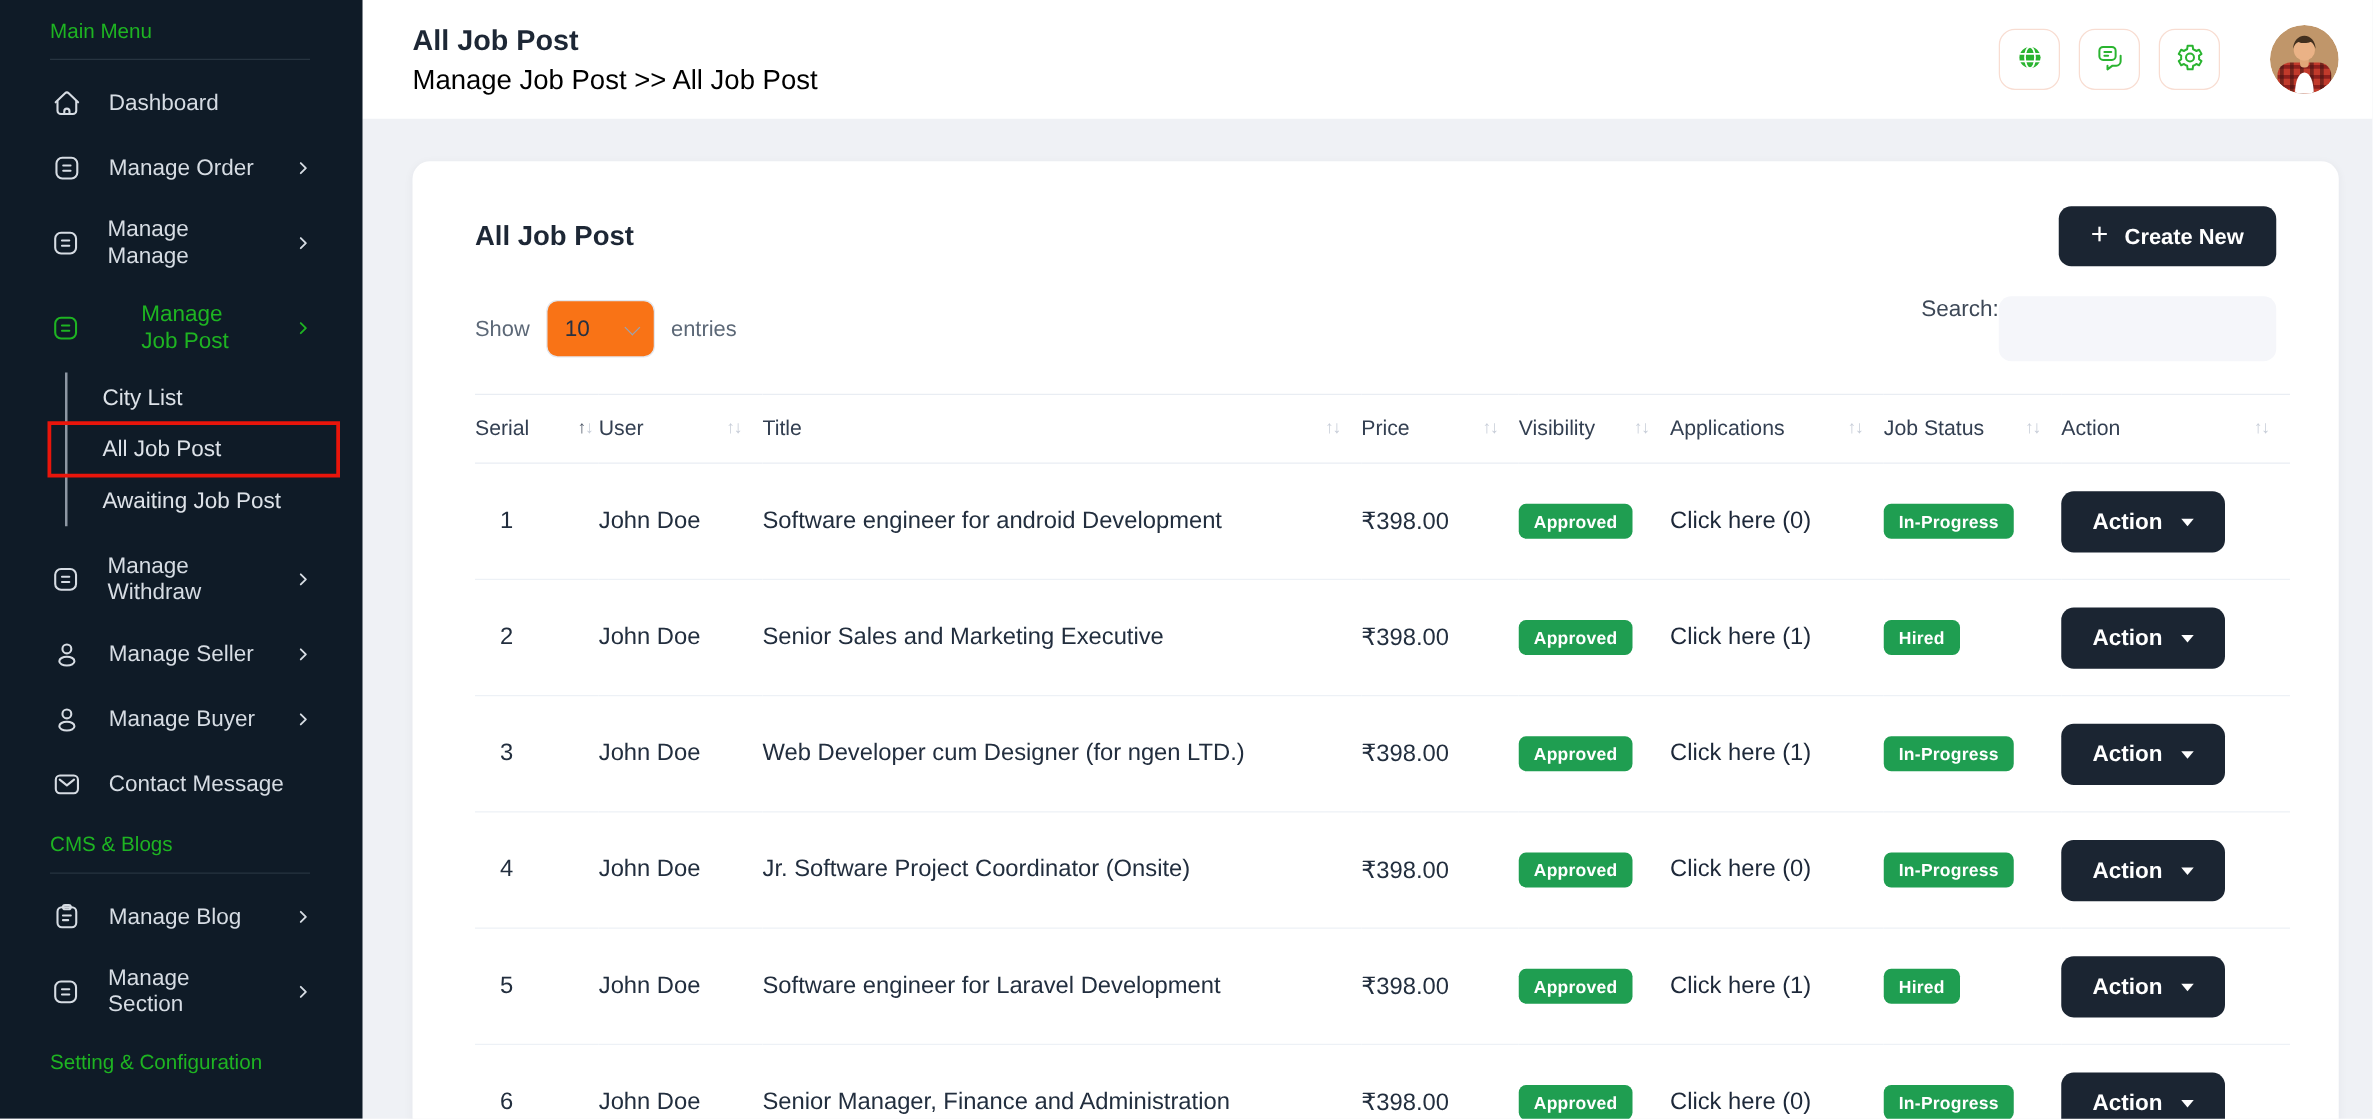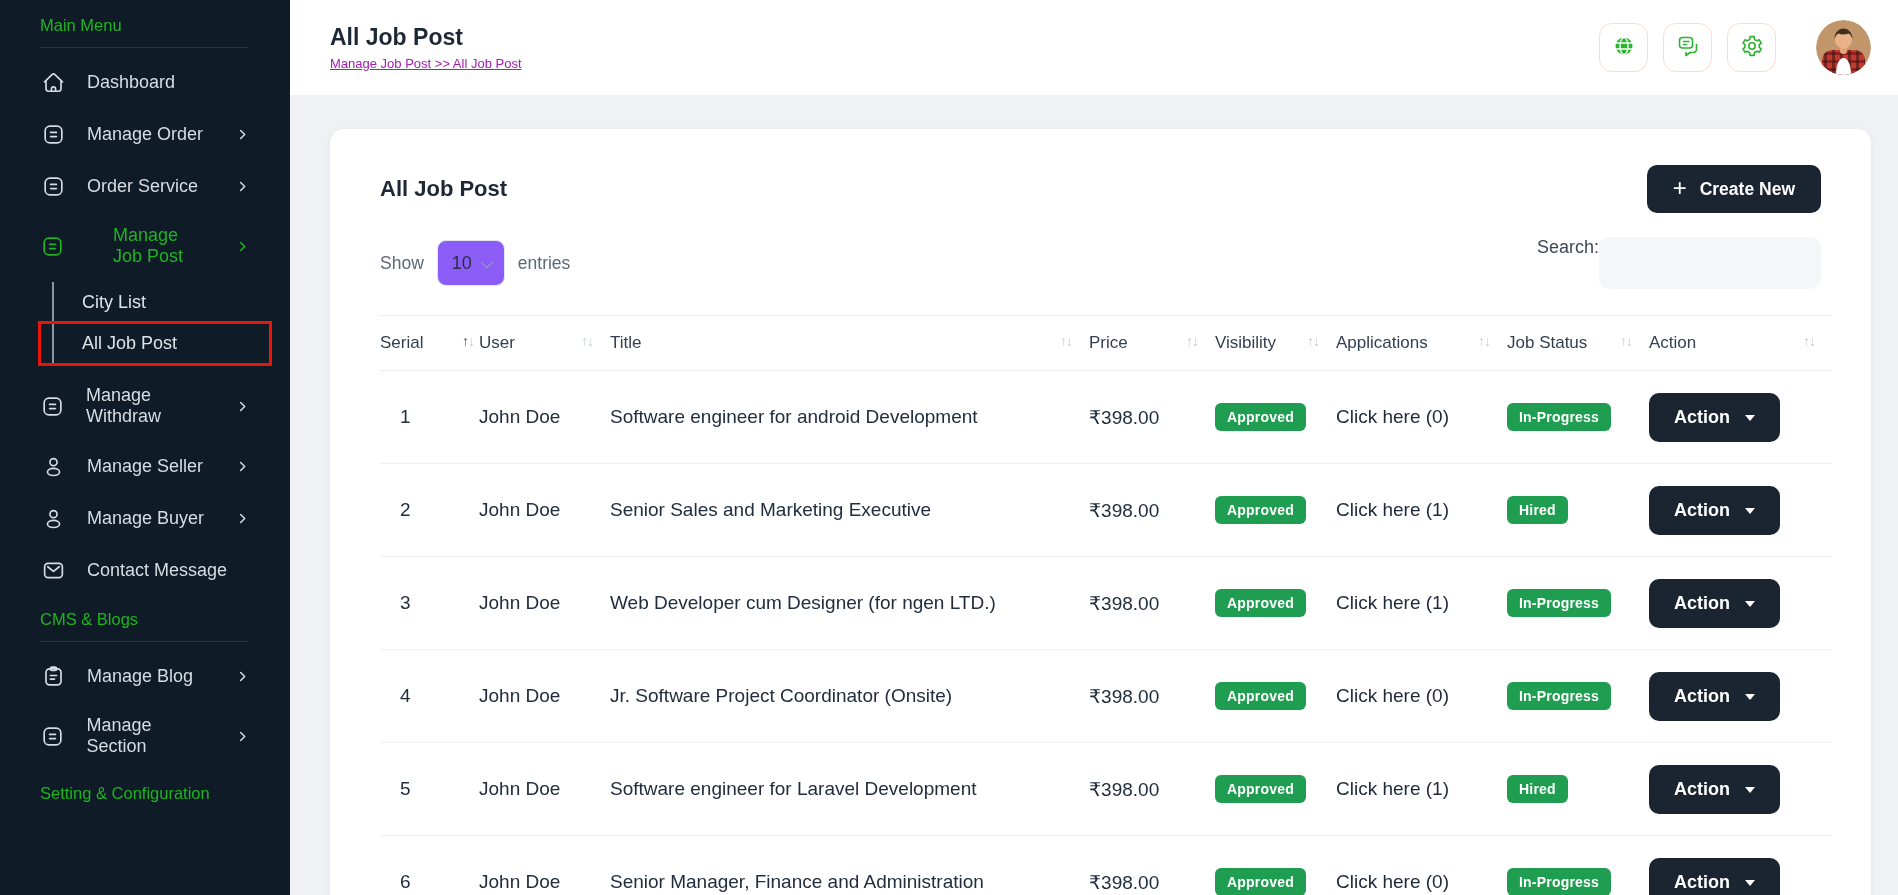--- a/index.html
+++ b/index.html
@@ -43,21 +43,21 @@
     border: 3px solid #e9150b; pointer-events: none;
   }
 
   
   .main { margin-left: 290px; height: 100%; }
   .topbar {
     background: #ffffff; height: 95px;
     display: flex; align-items: center; padding: 0 27px 0 40px;
   }
   .page-title { font-size: 23px; font-weight: bold; color: #1d2735; margin-bottom: 5px; }
-  .breadcrumb { font-size: 13px; color: #a21caf; text-decoration: underline; }
+  .breadcrumb { font-size: 22px; color: #000000; }
   .topbar-right { margin-left: auto; display: flex; align-items: center; gap: 15px; }
   .icon-btn {
     width: 49px; height: 49px; border-radius: 13px; background: #fff;
     border: 1.5px solid #f8ddd2; display: inline-flex; align-items: center; justify-content: center;
     cursor: pointer;
   }
   .icon-btn svg { width: 24px; height: 24px; }
   .avatar {
     width: 55px; height: 55px; border-radius: 50%; overflow: hidden; margin-left: 25px; cursor: pointer;
     flex: none;
@@ -76,22 +76,22 @@
     background: #1b2532; color: #fff; border: none; cursor: pointer;
     font-family: inherit; font-size: 17.5px; font-weight: bold;
     border-radius: 10px; padding: 0 26px; height: 48px;
     display: inline-flex; align-items: center; gap: 13px;
   }
   .btn-create .plus { font-size: 24px; font-weight: normal; line-height: 1; margin-top: -2px; }
 
   .controls { display: flex; align-items: center; margin-top: 24px; }
   .show-group { display: flex; align-items: center; gap: 13px; font-size: 17.5px; color: #5c6877; }
   .page-size {
-    border: 1.5px solid #e3e7ee; border-radius: 9px; background: #8b5cf6;
-    height: 46px; padding: 0 14px; display: inline-flex; align-items: center; gap: 9px;
+    border: 1.5px solid #e3e7ee; border-radius: 9px; background: #f97316;
+    height: 46px; padding: 0 14px; display: inline-flex; align-items: center; gap: 28px;
     font-size: 18px; color: #273142; cursor: pointer;
   }
   .chev-down {
     width: 9px; height: 9px; border-right: 1.8px solid #9aa3b2; border-bottom: 1.8px solid #9aa3b2;
     transform: rotate(45deg) translateY(-2px);
   }
   .search-group { margin-left: auto; display: flex; font-size: 18px; color: #3d4857; }
   .search-input {
     width: 222px; height: 52px; background: #f5f6fa; border: none; border-radius: 10px;
     font-family: inherit; font-size: 17px; padding: 0 16px; color: #273142; outline: none;
@@ -162,21 +162,21 @@
             </svg>
           </span>
   </div>
         <div class="side-item">
     <span class="s-icon">
             <svg viewBox="0 0 24 24">
               <rect x="4" y="4" width="16" height="16" rx="4.5"></rect>
               <path d="M9.2 10h5.6M9.2 14h5.6"></path>
             </svg>
           </span>
-    <span class="s-label">Order Service</span>
+    <span class="s-label">Manage Manage</span>
     <span class="s-chevron">
             <svg viewBox="0 0 24 24">
               <path d="m9 5.5 6.5 6.5L9 18.5"></path>
             </svg>
           </span>
   </div>
         <div class="side-item green">
     <span class="s-icon">
             <svg viewBox="0 0 24 24">
               <rect x="4" y="4" width="16" height="16" rx="4.5"></rect>
@@ -186,20 +186,21 @@
     <span class="s-label">Manage Job Post</span>
     <span class="s-chevron">
             <svg viewBox="0 0 24 24">
               <path d="m9 5.5 6.5 6.5L9 18.5"></path>
             </svg>
           </span>
   </div>
         <div class="submenu">
           <div class="submenu-item">City List</div>
           <div class="submenu-item highlight">All Job Post</div>
+          <div class="submenu-item">Awaiting Job Post</div>
         </div>
         <div class="side-item">
     <span class="s-icon">
             <svg viewBox="0 0 24 24">
               <rect x="4" y="4" width="16" height="16" rx="4.5"></rect>
               <path d="M9.2 10h5.6M9.2 14h5.6"></path>
             </svg>
           </span>
     <span class="s-label">Manage Withdraw</span>
     <span class="s-chevron">

